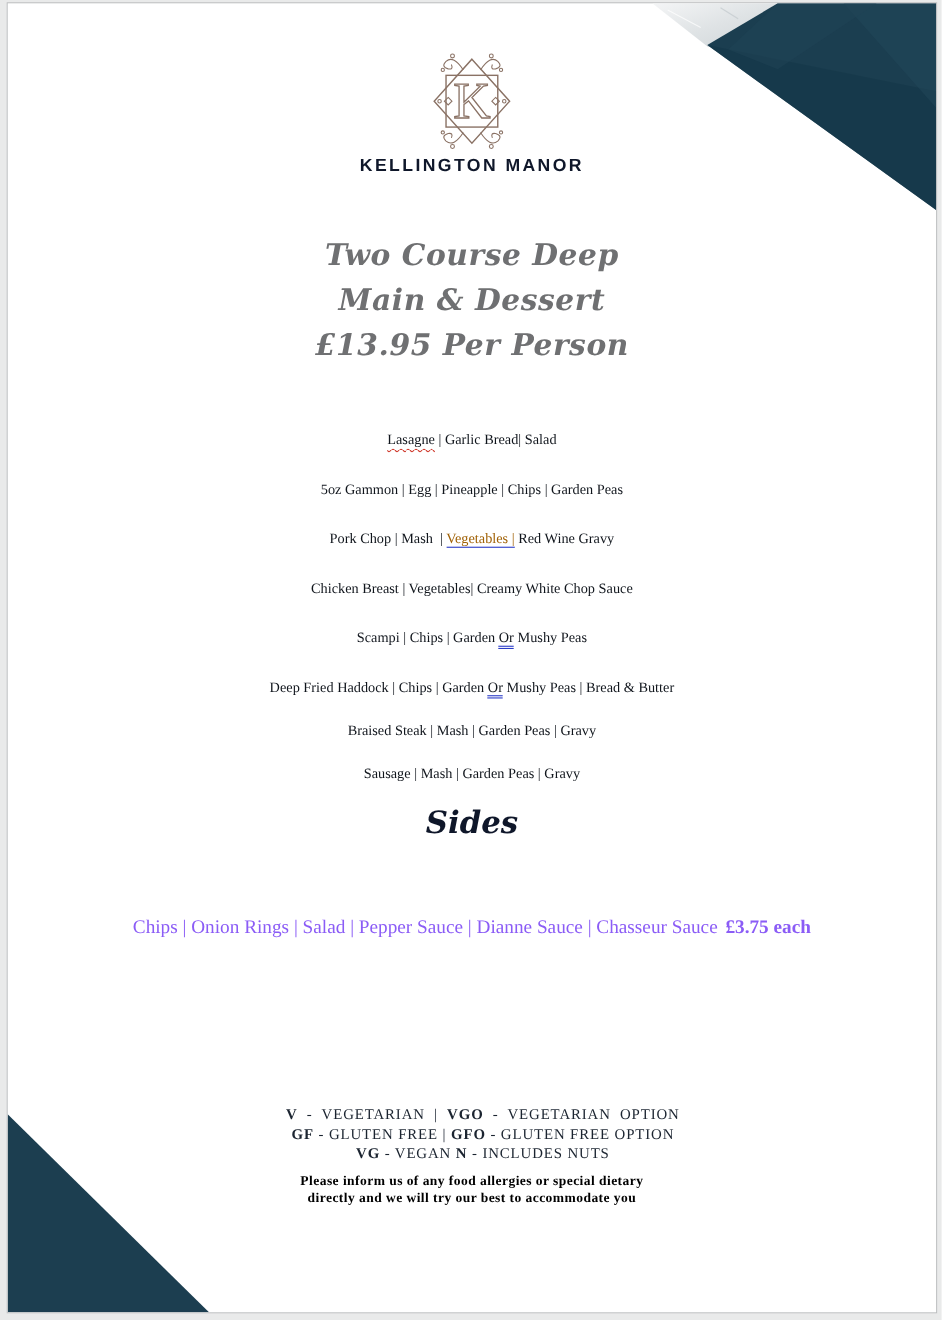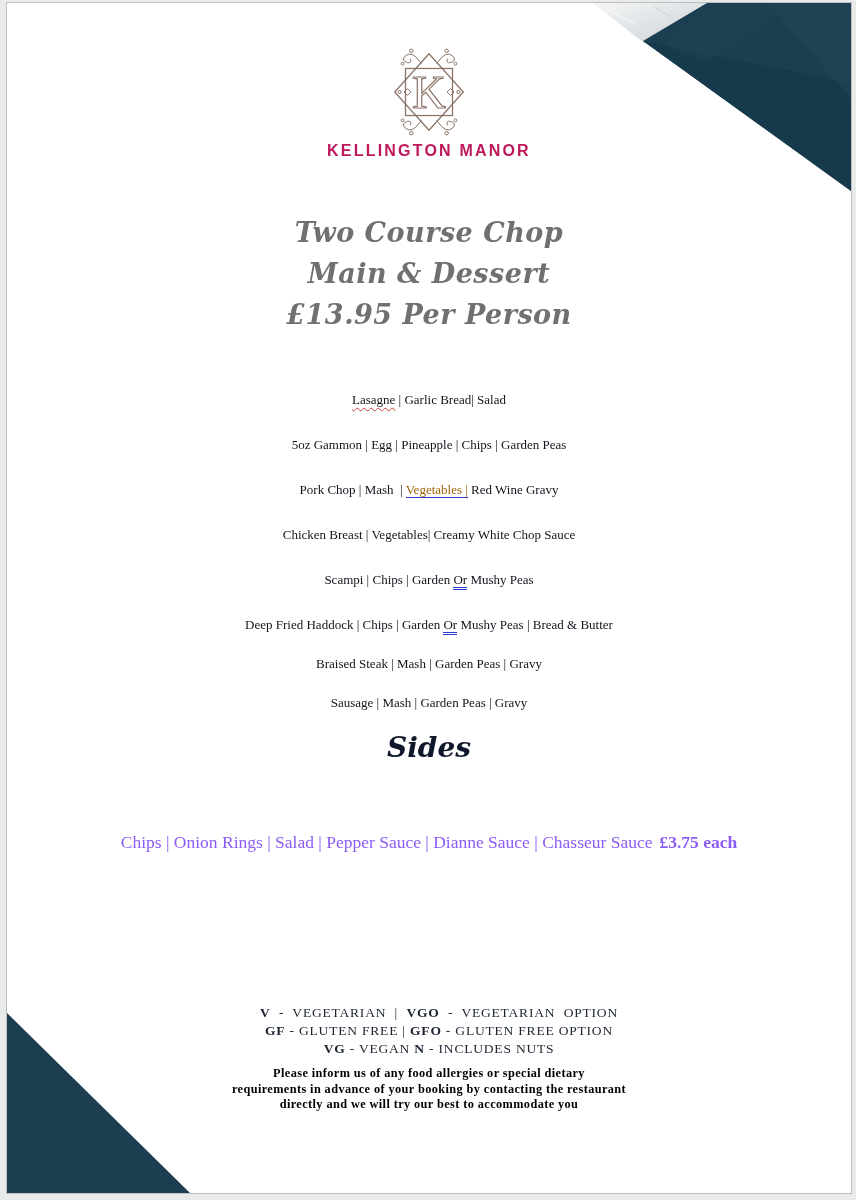--- a/index.html
+++ b/index.html
@@ -11,21 +11,21 @@
   .page{
     position:absolute;left:6px;top:2px;width:846px;height:1192px;
     background:#ffffff;border:1px solid #bdbfc0;box-sizing:border-box;
   }
   .deco{position:absolute;left:0;top:0;width:100%;height:100%;pointer-events:none;}
 
   .logo-wrap{position:absolute;top:40px;left:0;width:100%;text-align:center;}
   .brand-name{
     position:absolute;top:139px;left:0;width:100%;text-align:center;
     font-family:"Liberation Sans", sans-serif;font-weight:bold;
-    font-size:16px;letter-spacing:2.2px;color:#be185d;
+    font-size:16px;letter-spacing:2.2px;color:#0f172a;
   }
   .title-block{
     position:absolute;top:209px;left:0;width:100%;text-align:center;
     font-family:"DejaVu Serif", serif;font-style:italic;font-weight:bold;
     font-size:27px;line-height:41px;color:#6f7072;letter-spacing:0.5px;
   }
   .menu-list{
     position:absolute;top:388px;left:0;width:100%;text-align:center;
     font-size:13px;color:#10151c;
   }
@@ -113,21 +113,21 @@
         <circle cx="33" cy="79" r="1.5" stroke-width="1"></circle>
         <circle cx="87" cy="79" r="1.5" stroke-width="1"></circle>
       </g>
       <text x="60" y="66" text-anchor="middle" font-family="Liberation Serif, serif" font-size="48" fill="#ffffff" stroke="#8a7265" stroke-width="1.2">K</text>
     </svg>
   </div>
 
   <div class="brand-name">KELLINGTON MANOR</div>
 
   <div class="title-block" id="title-block">
-      <div>Two Course Chop</div>
+      <div>Two Course Deep</div>
       <div>Main &amp; Dessert</div>
       <div>£13.95 Per Person</div>
     </div>
 
   <div class="menu-list" id="menu-list">
       <div class="menu-row"><span class="sp-err">Lasagne</span><span> | Garlic Bread| Salad</span></div>
       <div class="menu-row"><span>5oz Gammon | Egg | Pineapple | Chips | Garden Peas</span></div>
       <div class="menu-row"><span>Pork Chop | Mash  | </span><span class="ins">Vegetables |</span><span> Red Wine Gravy</span></div>
       <div class="menu-row"><span>Chicken Breast | Vegetables| Creamy White Chop Sauce</span></div>
       <div class="menu-row"><span>Scampi | Chips | Garden </span><span class="chg">Or</span><span> Mushy Peas</span></div>
@@ -140,17 +140,16 @@
   <div class="sides-line"><span>Chips | Onion Rings | Salad | Pepper Sauce | Dianne Sauce | Chasseur Sauce</span><span class="price">£3.75 each</span></div>
 
   <div class="legend" id="legend">
       <div class="legend-row"><span class="b">V</span><span>  -  VEGETARIAN  |  </span><span class="b">VGO</span><span>  -  VEGETARIAN  OPTION</span></div>
       <div class="legend-row"><span class="b">GF</span><span> - GLUTEN FREE | </span><span class="b">GFO</span><span> - GLUTEN FREE OPTION</span></div>
       <div class="legend-row"><span class="b">VG</span><span> - VEGAN </span><span class="b">N</span><span> - INCLUDES NUTS</span></div>
     </div>
 
   <div class="allergy" id="allergy">
       <div>Please inform us of any food allergies or special dietary</div>
-      <div>requirements in advance of your booking by contacting the restaurant</div>
       <div>directly and we will try our best to accommodate you</div>
     </div>
 
 </div>
 
 </body></html>

